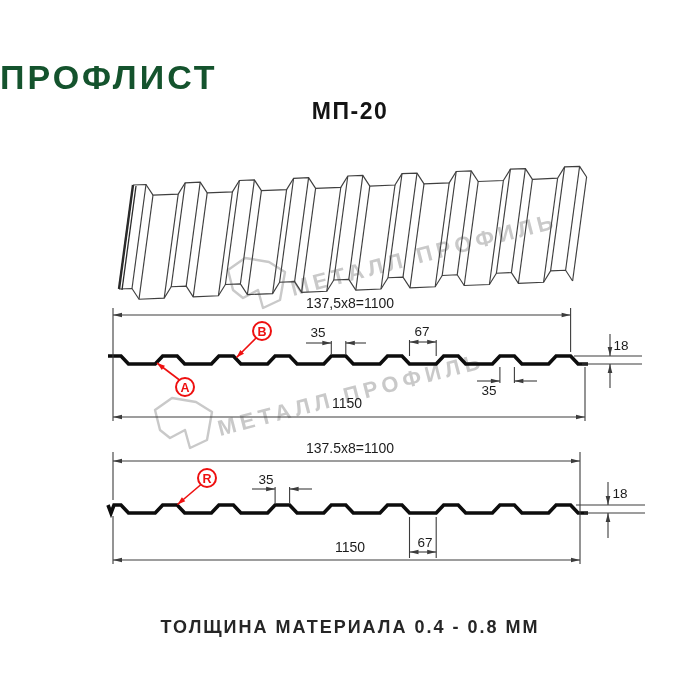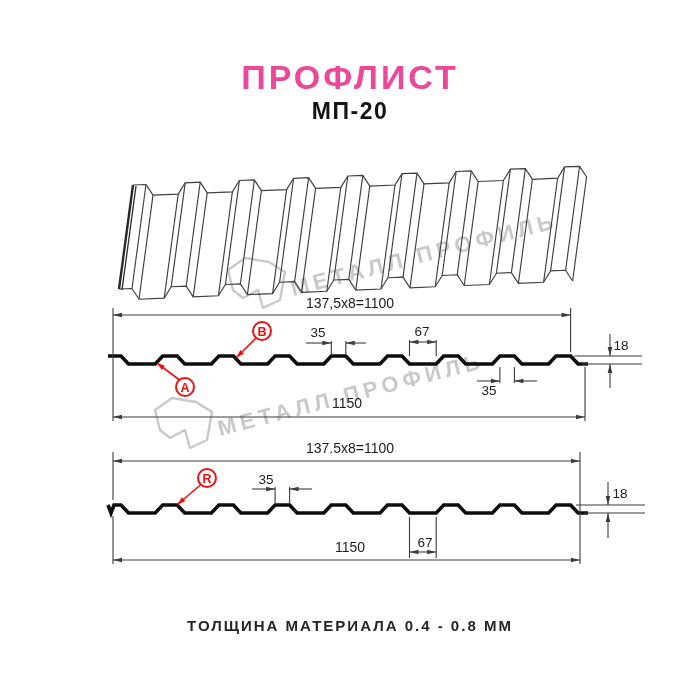--- a/index.html
+++ b/index.html
@@ -1,23 +1,23 @@
 <!DOCTYPE html>
 <html><head>
 <meta charset="utf-8">
 <style>
   html,body{margin:0;padding:0;background:#ffffff;}
   .page{position:relative;width:700px;height:700px;background:#ffffff;overflow:hidden;
         font-family:"Liberation Sans", sans-serif;}
-  .title{position:absolute;left:0;top:58px;width:700px;text-align:center;
-         font-size:34px;font-weight:bold;letter-spacing:3px;color:#ec4899;}
+  .title{position:absolute;left:0;top:58px;width:700px;
+         font-size:34px;font-weight:bold;letter-spacing:3px;color:#14532d;}
   .subtitle{position:absolute;left:0;top:98px;width:700px;text-align:center;
          font-size:23px;font-weight:bold;letter-spacing:1.5px;color:#141414;}
   .footer{position:absolute;left:0;top:617px;width:700px;text-align:center;
-         font-size:15px;font-weight:600;letter-spacing:2px;color:#262626;}
+         font-size:18px;font-weight:600;letter-spacing:2px;color:#262626;}
   svg{position:absolute;left:0;top:0;}
   .dimtxt{fill:#1c1c1c;font-size:13.5px;font-family:"Liberation Sans",sans-serif;}
   .dimbig{fill:#1c1c1c;font-size:14px;font-family:"Liberation Sans",sans-serif;}
   .redtxt{fill:#ee1010;font-size:12.5px;font-weight:bold;font-family:"Liberation Sans",sans-serif;}
   .wmtext{fill:#c9c9c9;font-size:22px;font-weight:bold;letter-spacing:4.5px;
           font-family:"Liberation Sans",sans-serif;}
   .wmlogo{fill:none;stroke:#c9c9c9;stroke-width:2.4;stroke-linejoin:round;}
 </style>
 </head>
 <body>

